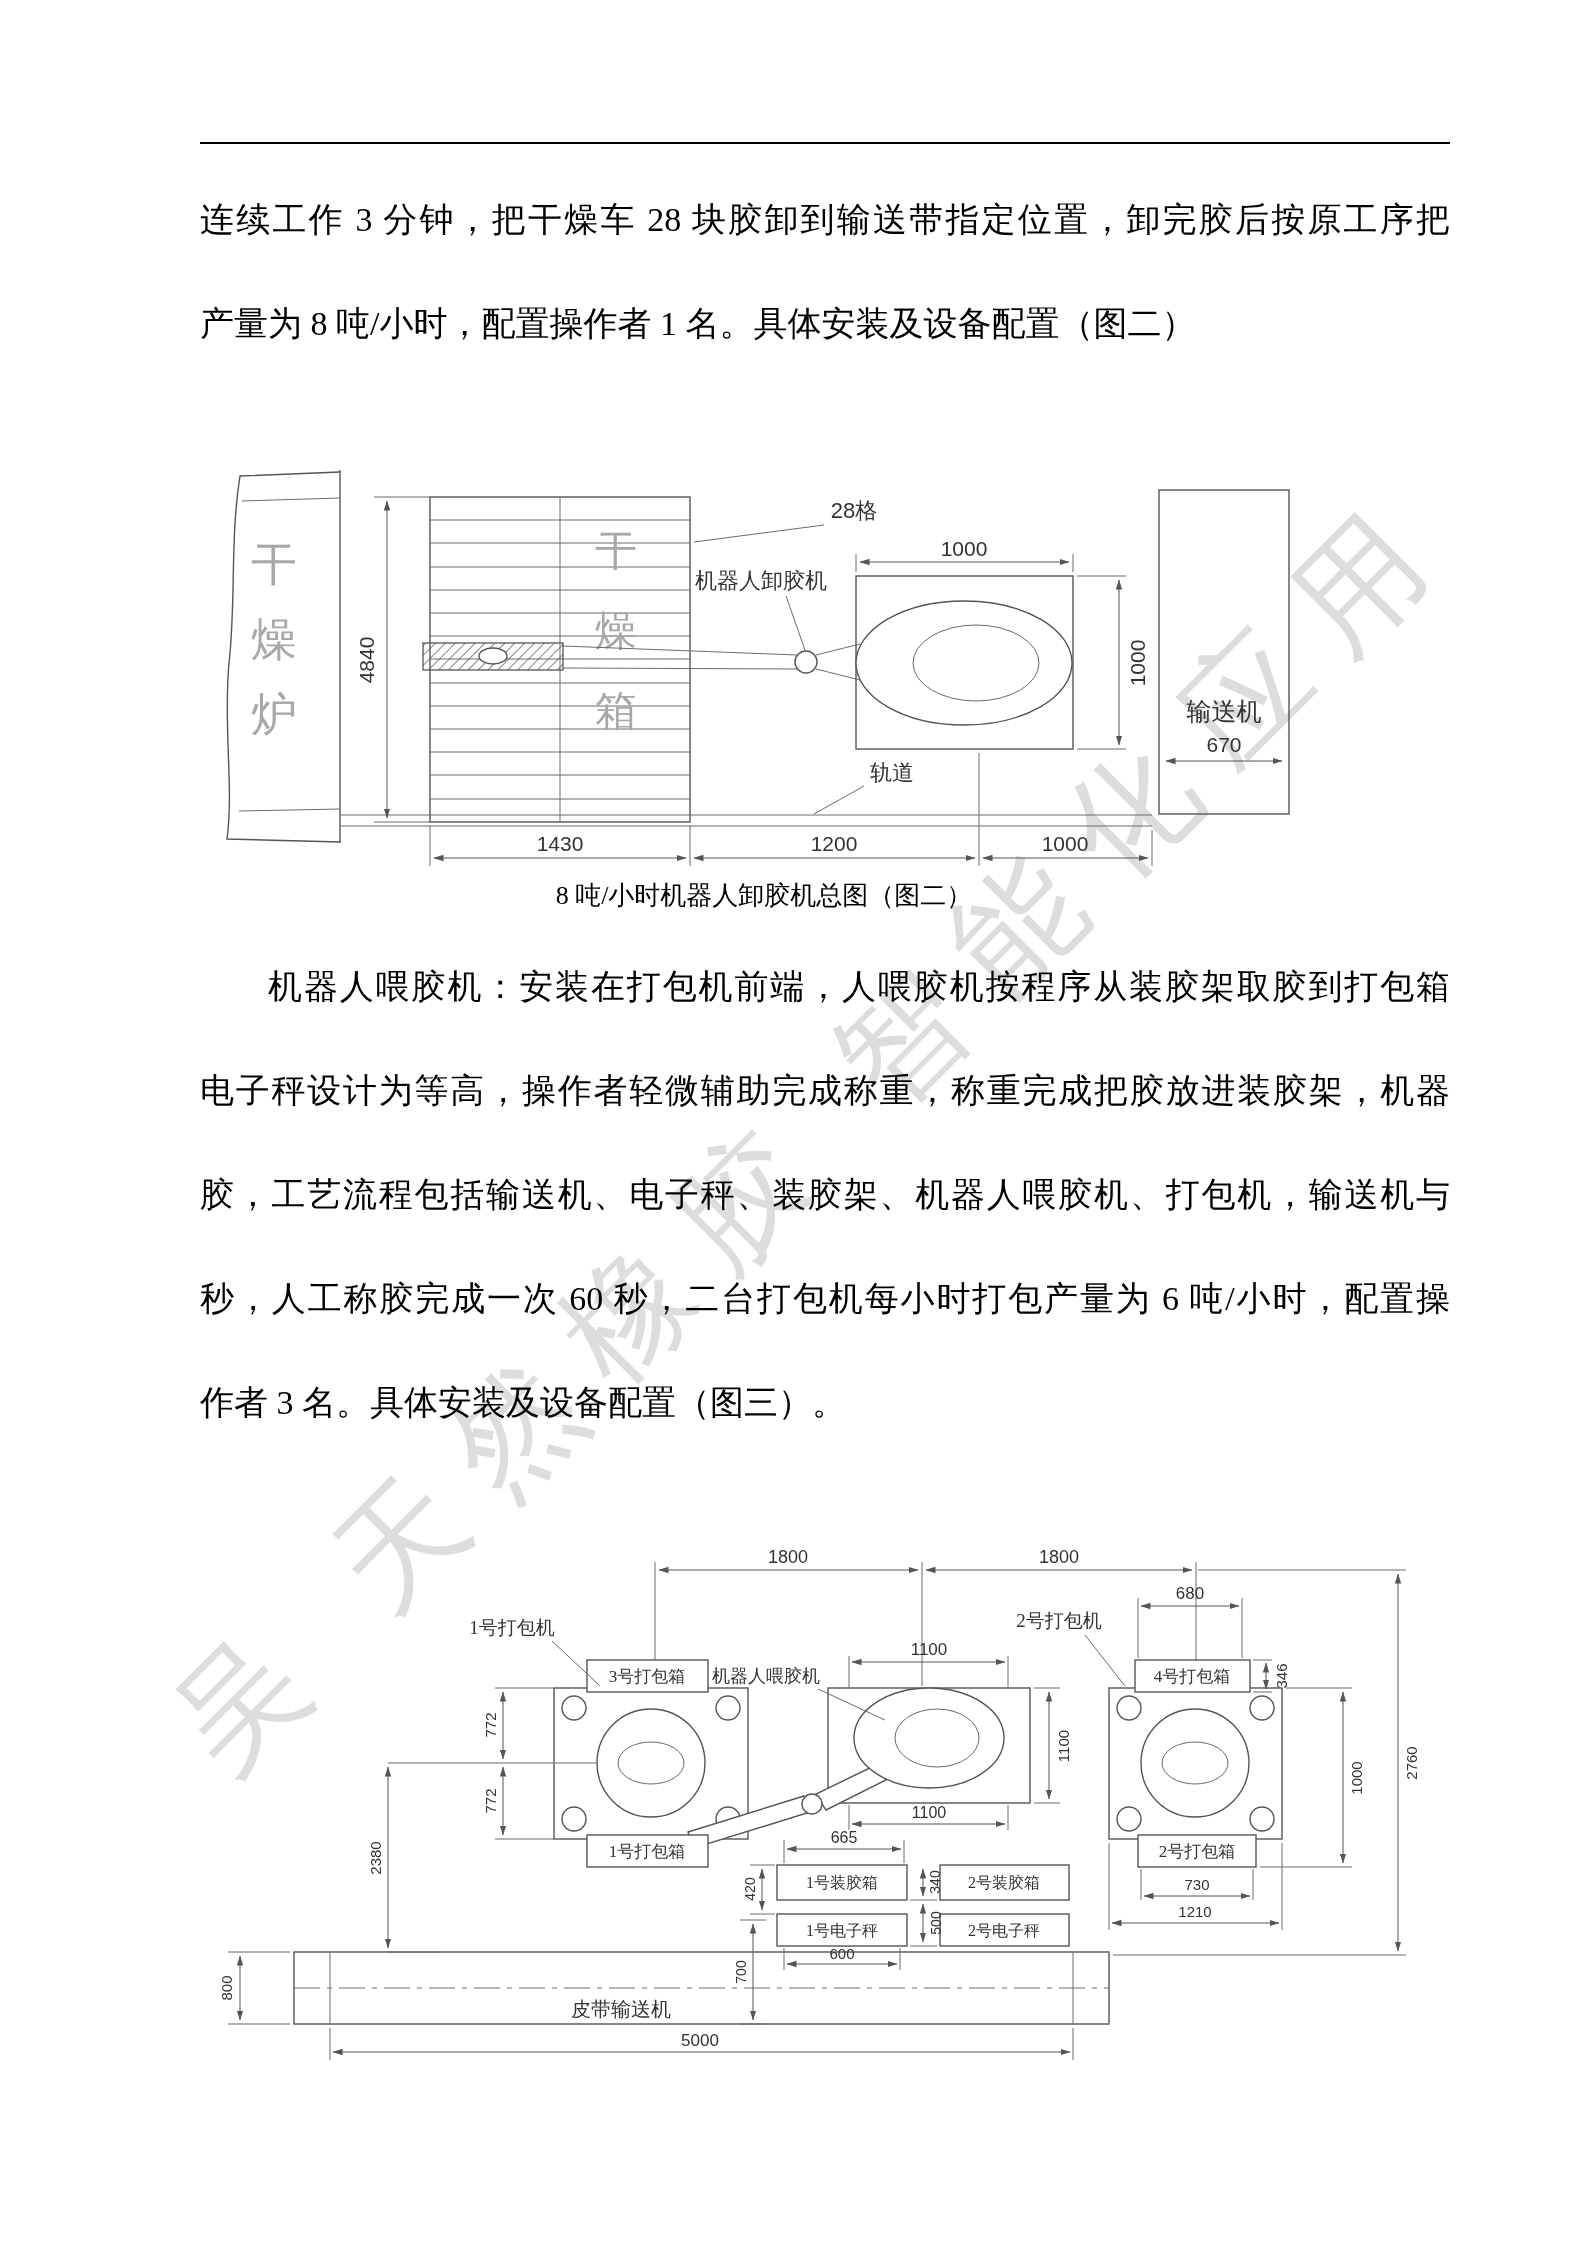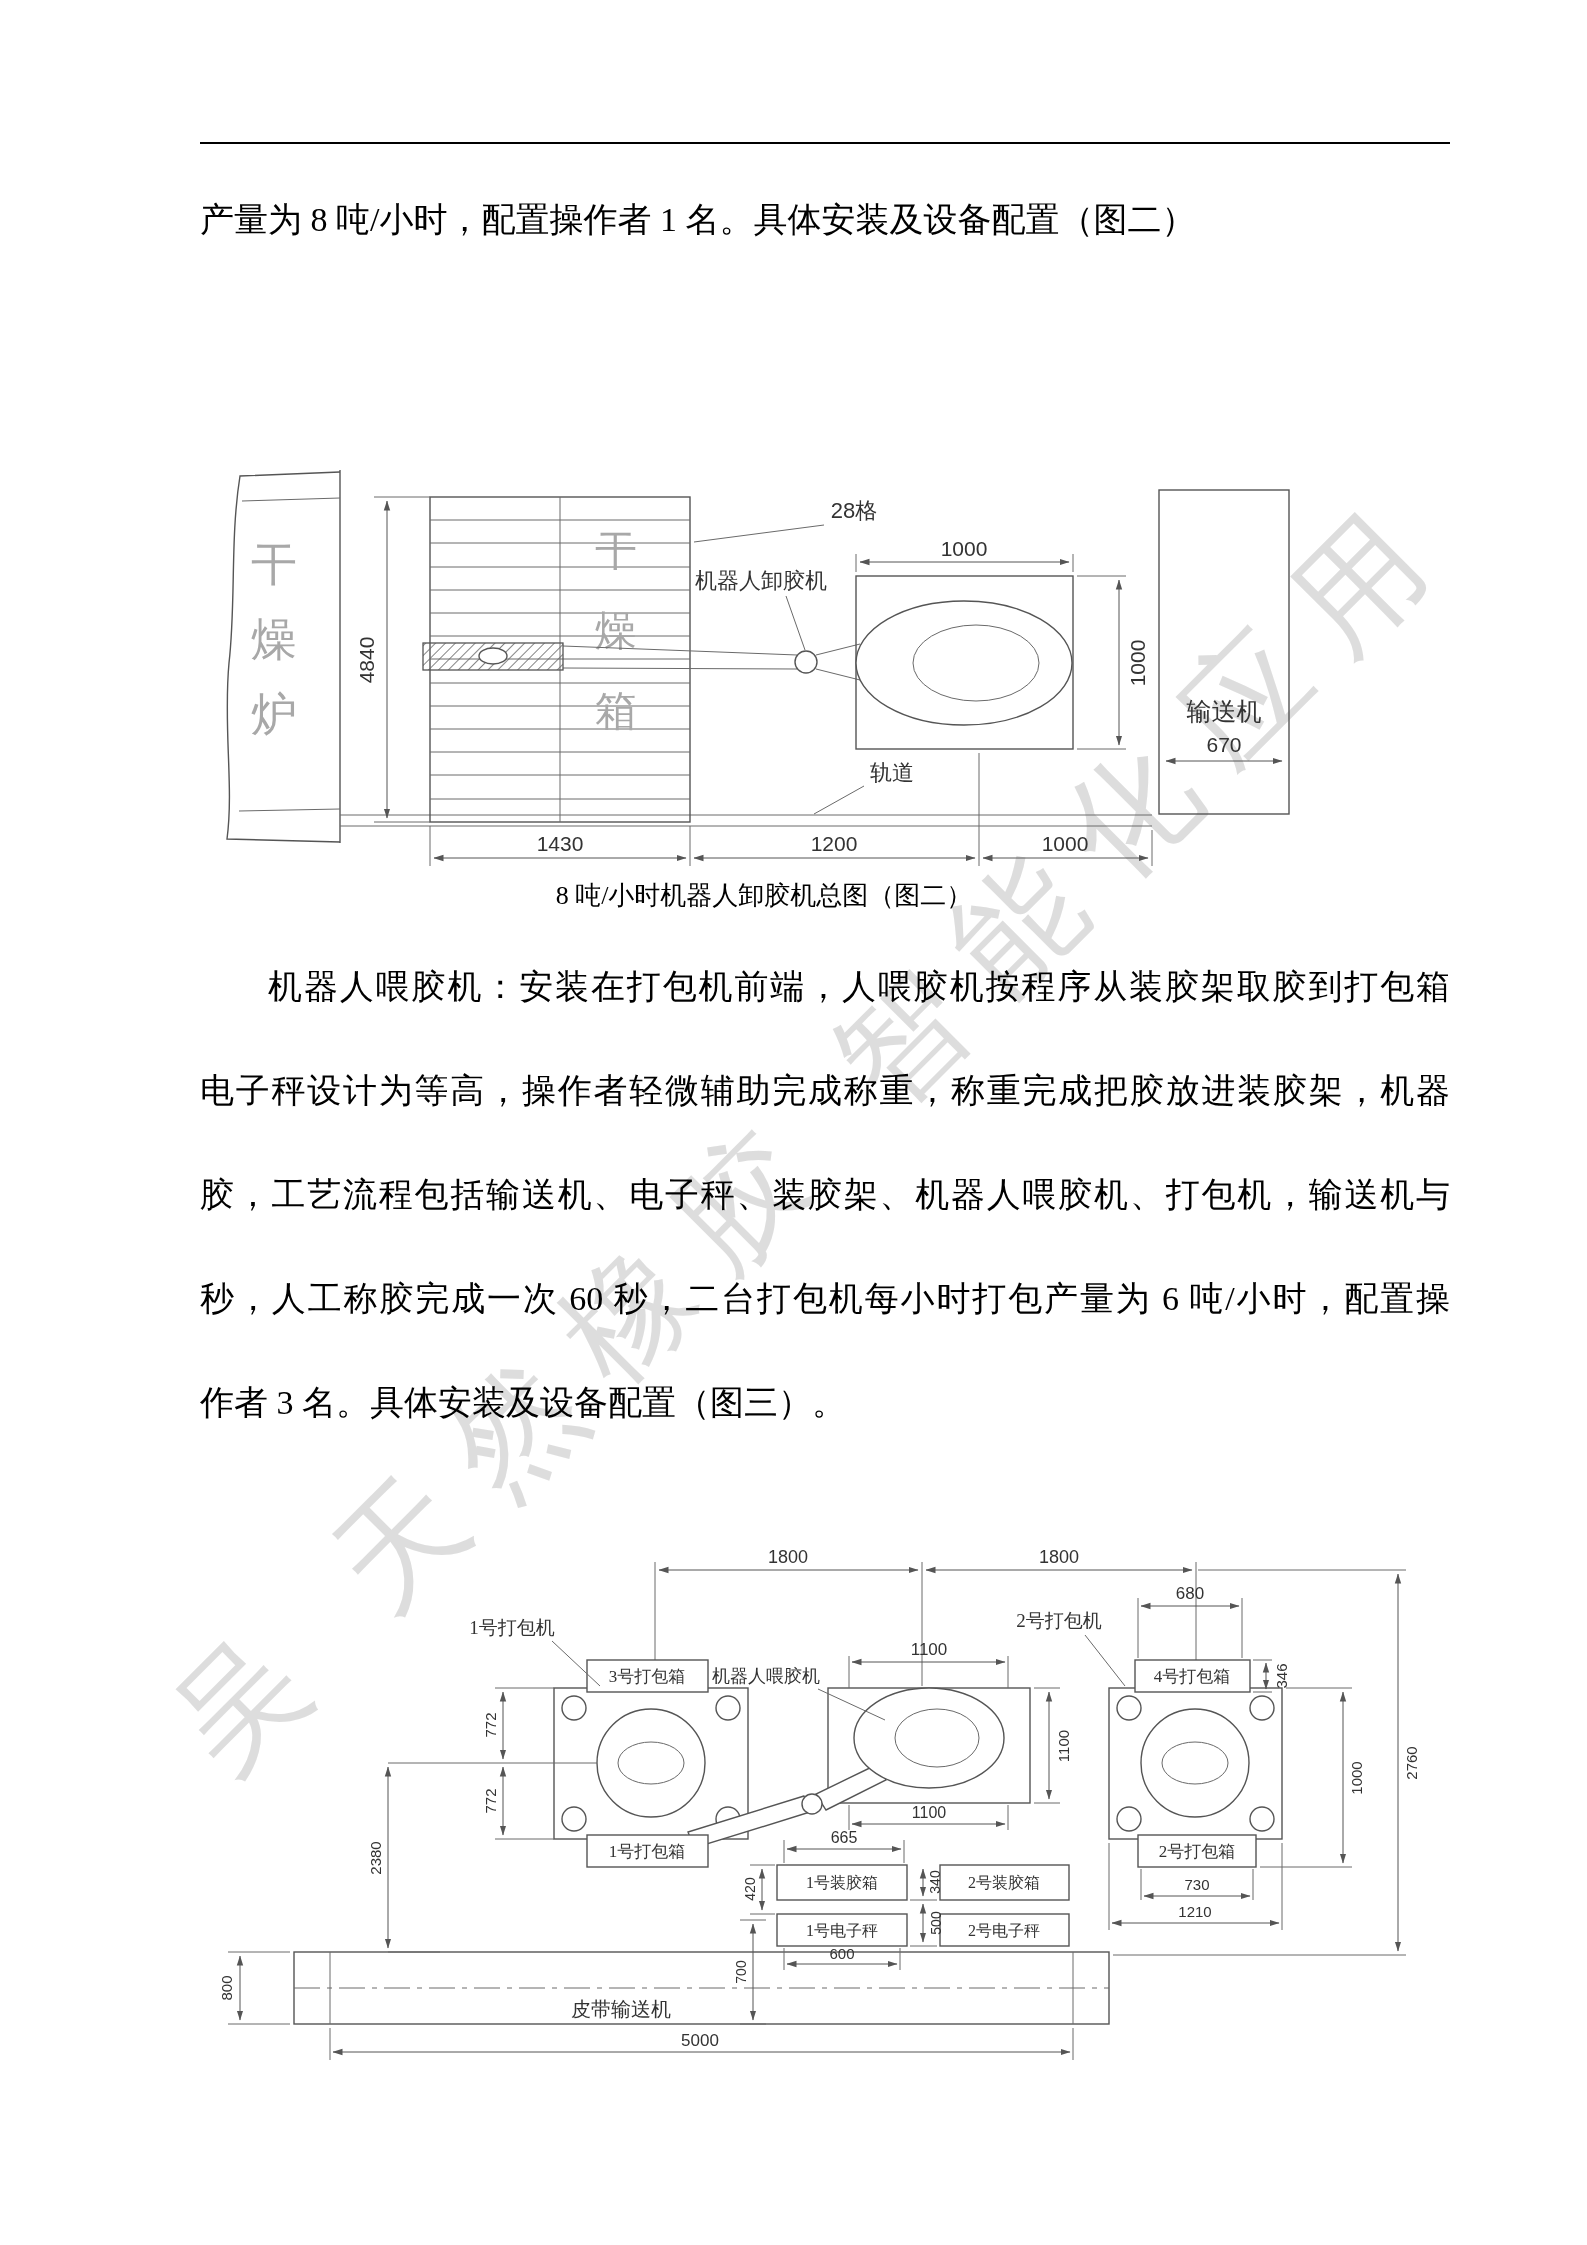--- a/index.html
+++ b/index.html
@@ -39,20 +39,21 @@
 </head>
 <body>
 
 <div class="page">
 
   <div class="watermark">吴 天然橡胶 智能化应用</div>
 
   <div class="top-rule"></div>
 
   <div class="para" id="para1">
+    <div class="ln">连续工作 3 分钟，把干燥车 28 块胶卸到输送带指定位置，卸完胶后按原工序把</div>
     <div class="ln last">产量为 8 吨/小时，配置操作者 1 名。具体安装及设备配置（图二）</div>
   </div>
 
   <div class="fig" id="fig2">
     <svg width="1100" height="405" viewBox="0 0 1100 405">
       <defs>
         <marker id="arA" viewBox="0 0 10 10" refX="9.5" refY="5" markerWidth="10" markerHeight="10" orient="auto-start-reverse">
           <path d="M0,1.8 L10,5 L0,8.2 Z" fill="#555"></path>
         </marker>
         <pattern id="hatchA" width="7" height="7" patternTransform="rotate(45)" patternUnits="userSpaceOnUse">

